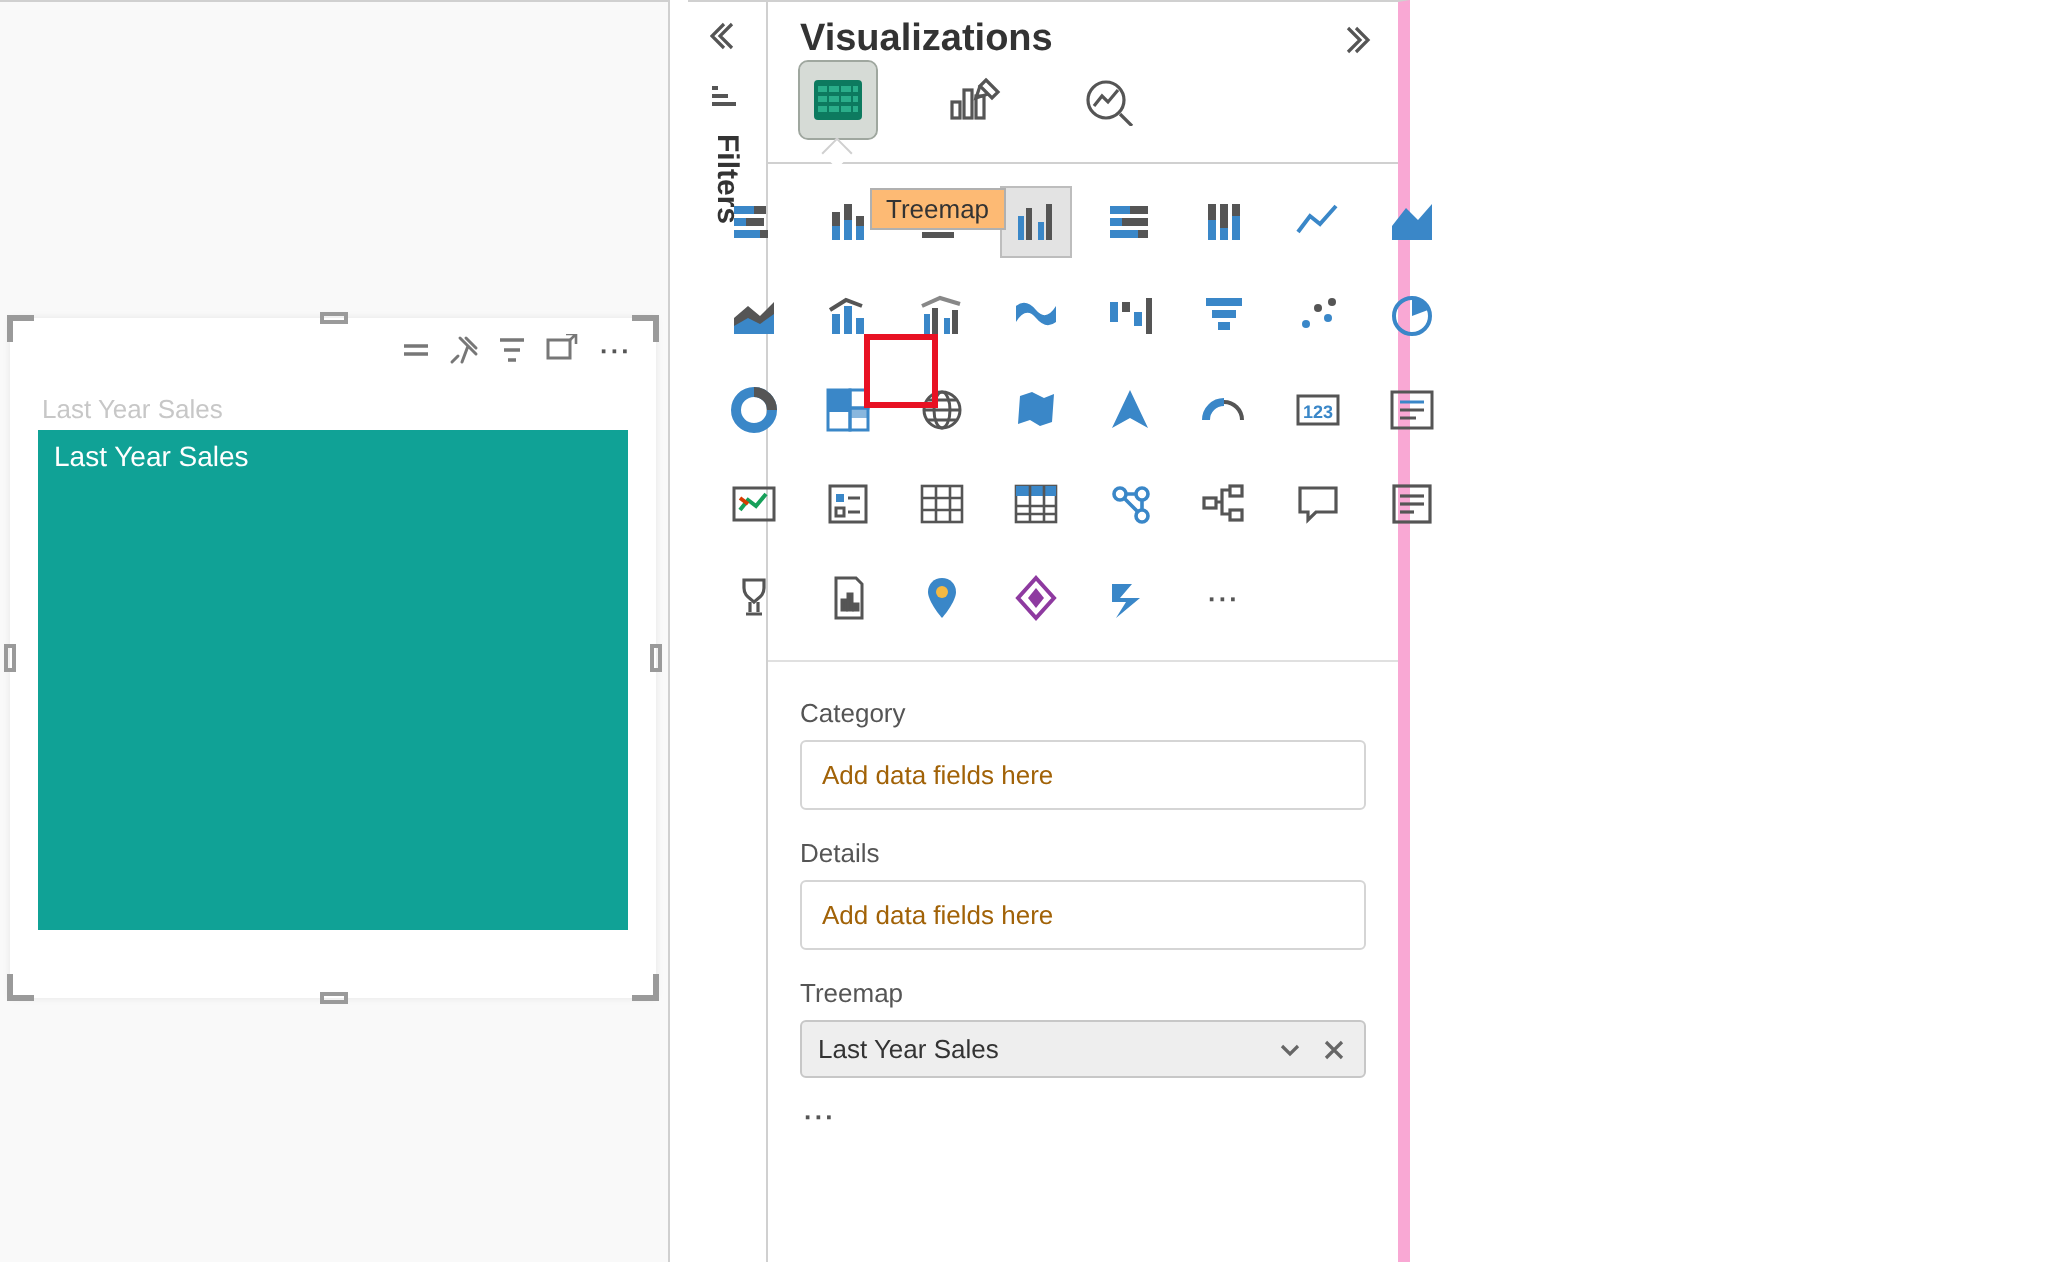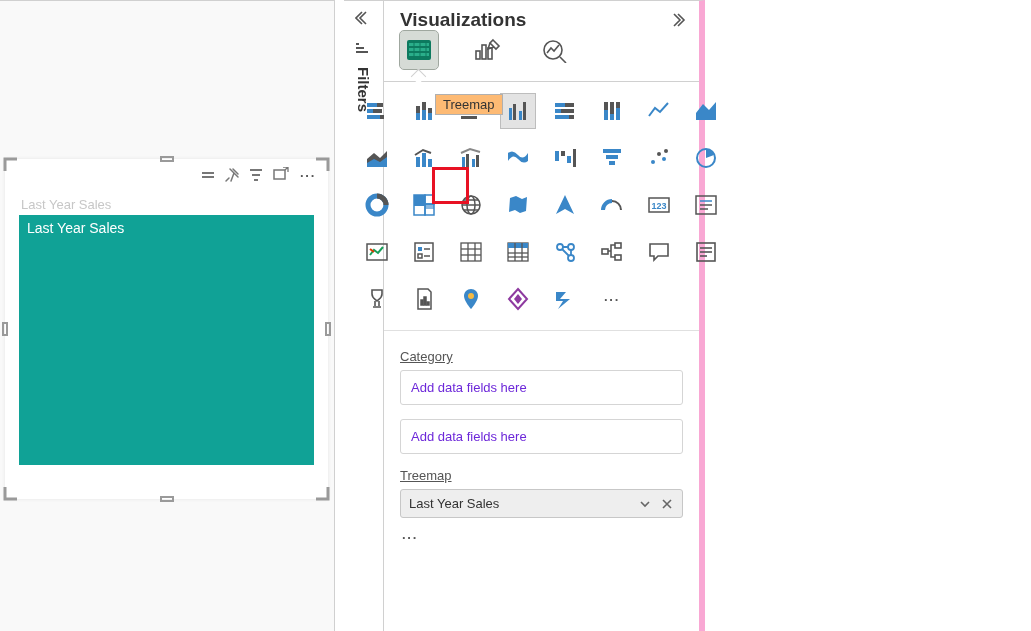--- a/index.html
+++ b/index.html
@@ -163,28 +163,27 @@
     pointer-events: none;
   }
   .fields {
     padding: 12px 16px;
     overflow: hidden;
   }
   .field-label {
     font-size: 13px;
     color: #555;
     margin: 6px 0 6px;
-    text-decoration: underline;
   }
   .field-well {
     border: 1px solid #d5d5d5;
     border-radius: 3px;
     padding: 9px 10px;
     font-size: 13px;
-    color: #6d28d9;
+    color: #a16207;
     margin-bottom: 14px;
     background: #fff;
   }
   .field-pill {
     border: 1px solid #c7c7c7;
     border-radius: 3px;
     background: #eee;
     padding: 6px 8px;
     display: flex;
     align-items: center;
@@ -582,20 +581,21 @@
     </div>
 
     <div class="highlight-box" style="left:48px;top:85px;width:37px;height:37px"></div>
     <div class="tooltip" style="left:51px;top:12px">Treemap</div>
   </div>
 
   <div class="fields">
     <div class="field-label">Category</div>
     <div class="field-well">Add data fields here</div>
 
+    <div class="field-label">Details</div>
     <div class="field-well">Add data fields here</div>
 
     <div class="field-label">Treemap</div>
     <div class="field-pill">
       <span>Last Year Sales</span>
       <span class="spacer"></span>
       <svg width="14" height="14">
           <path d="M3 5 L7 9 L11 5" fill="none" stroke="#666" stroke-width="1.6"></path>
         </svg>
       <svg width="14" height="14" style="margin-left:8px">

